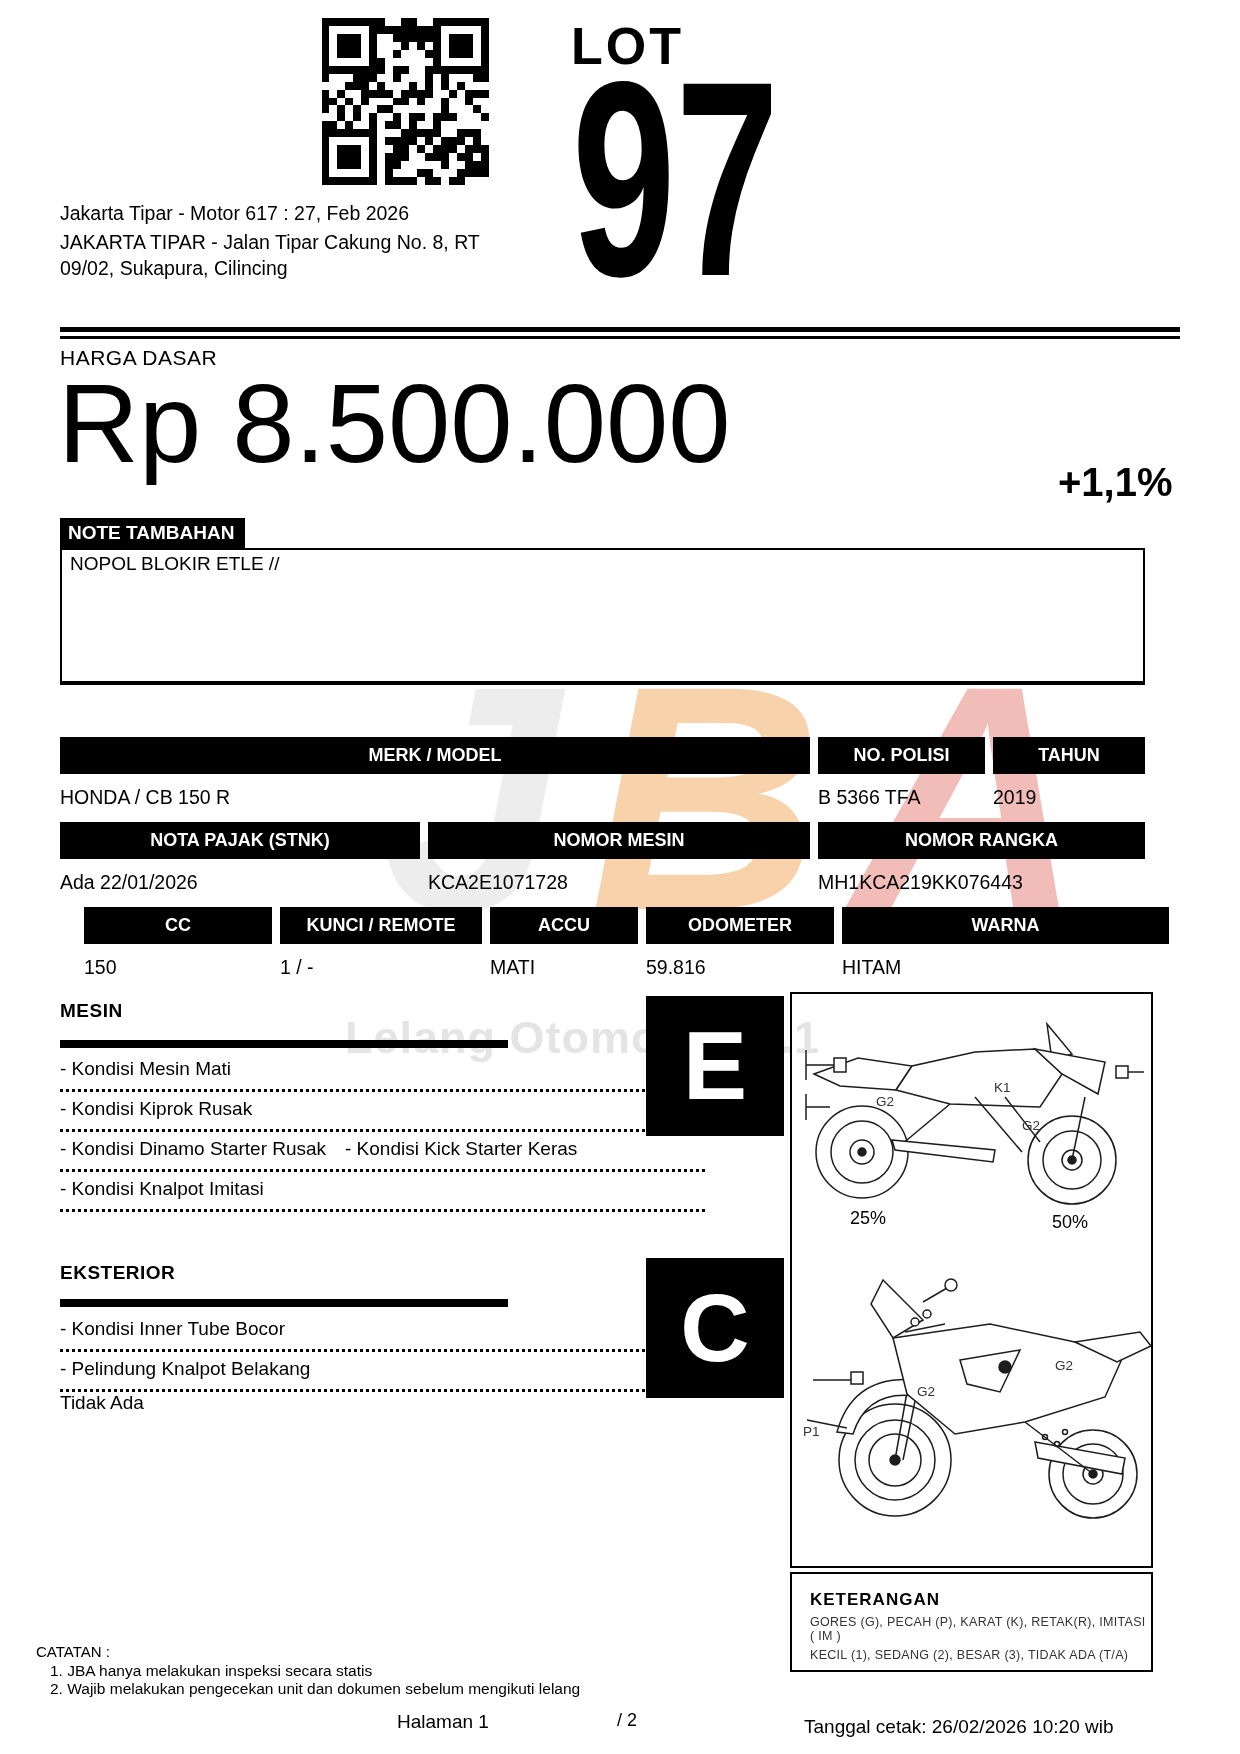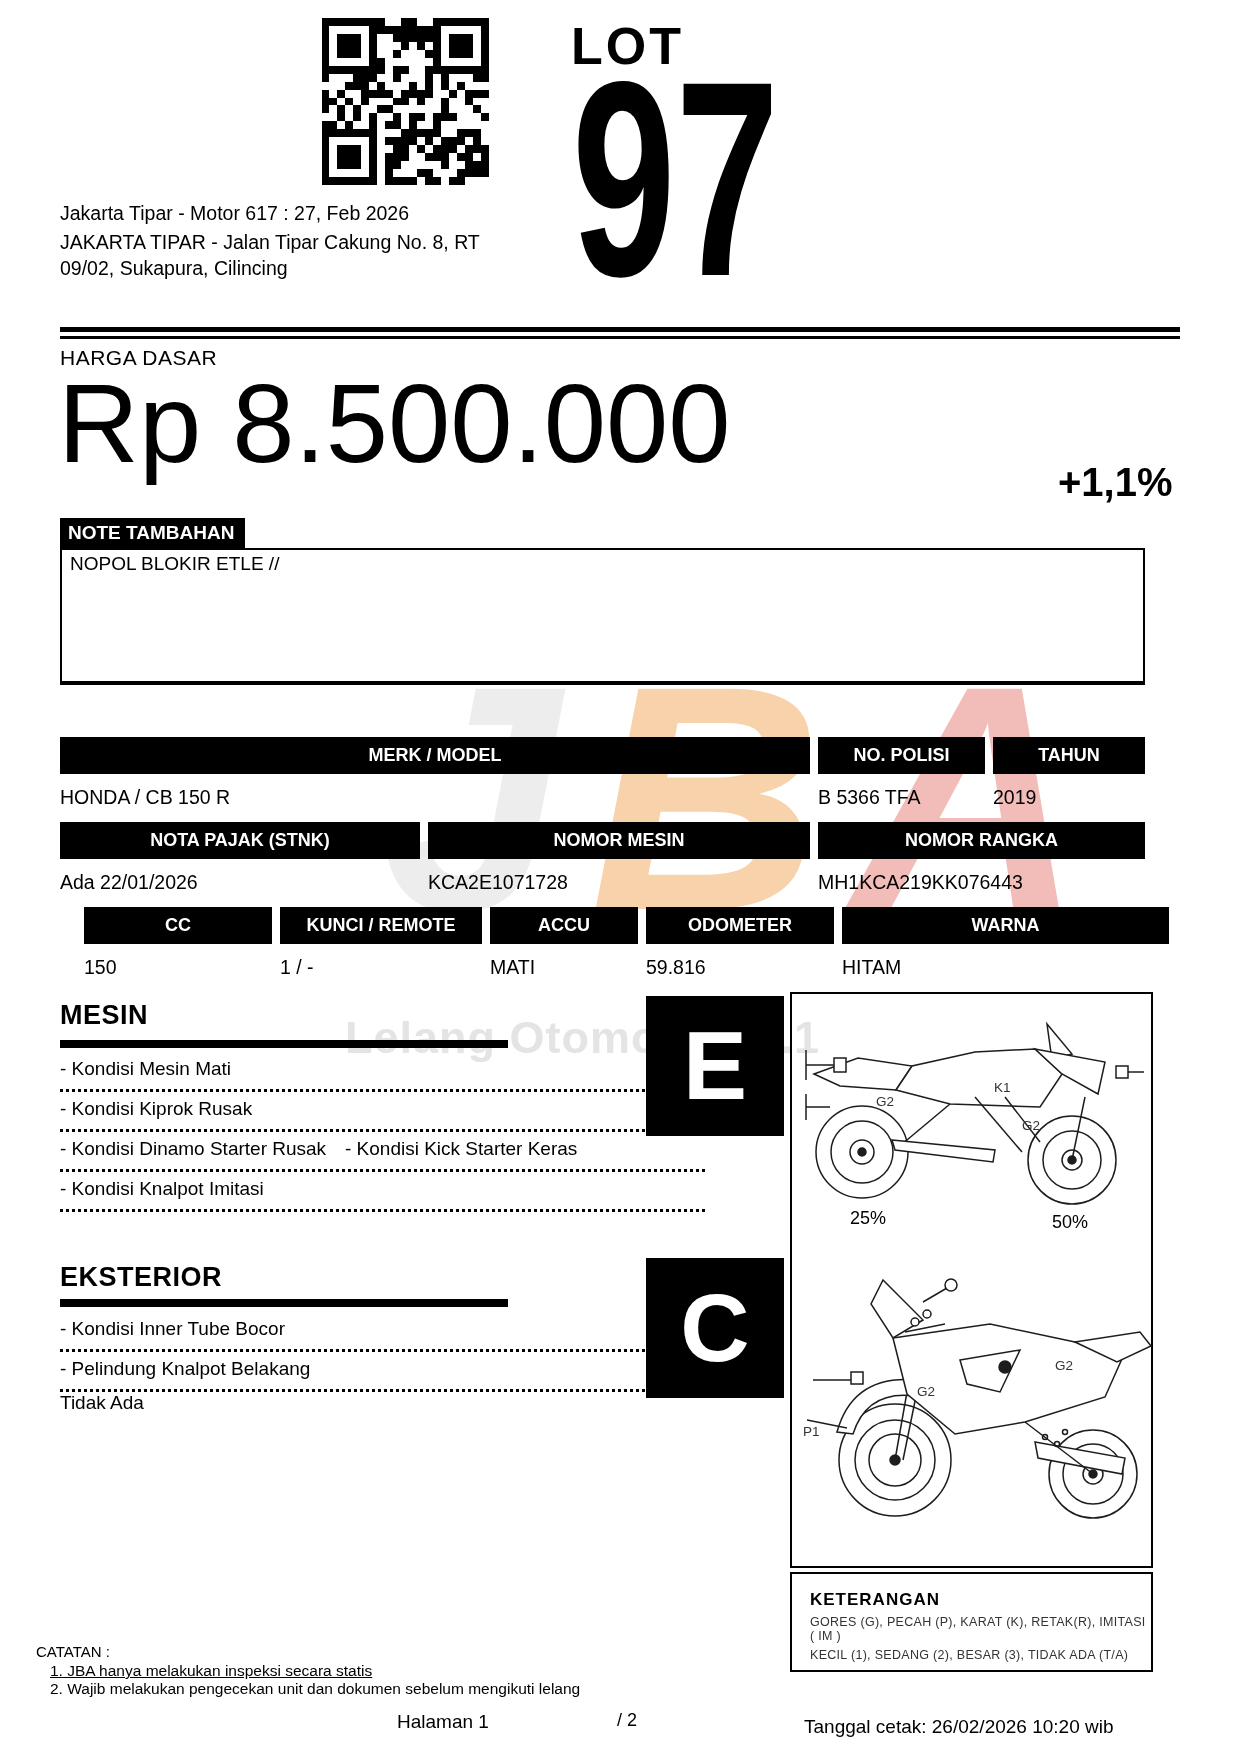--- a/index.html
+++ b/index.html
@@ -41,21 +41,21 @@
   .spec-table{left:60px;top:737px;width:1085px;}
   .grid{display:grid;gap:0 8px;}
   .cols-1{grid-template-columns:750px 167px 152px;}
   .cols-2{grid-template-columns:360px 382px 327px;}
   .cols-3{grid-template-columns:188px 202px 148px 188px 327px;padding-left:24px;}
   .spec-header > div{background:#000;color:#fff;font-weight:bold;font-size:18px;
                      text-align:center;height:37px;line-height:37px;}
   .spec-values > div{font-size:19.5px;height:48px;line-height:46px;}
 
   
-  .sec-title{font-size:27px;font-weight:bold;letter-spacing:0.5px;}
+  .sec-title{font-size:19px;font-weight:bold;letter-spacing:0.5px;}
   .sec-rule{width:448px;height:8px;background:#000;}
   .mesin-title{left:60px;top:1000px;}
   .mesin-rule{left:60px;top:1040px;}
   .mesin-rows{left:60px;top:1052px;width:645px;}
   .eks-title{left:60px;top:1262px;}
   .eks-rule{left:60px;top:1299px;}
   .eks-rows{left:60px;top:1312px;width:645px;}
   .cond-row{height:37px;border-bottom:3px dotted #000;font-size:19px;line-height:34px;
             display:flex;}
   .cond-left{flex:none;width:285px;}
@@ -73,21 +73,21 @@
   .bike2{left:795px;top:1262px;width:358px;height:290px;}
   .bike-label{position:absolute;font-size:13.5px;color:#333;}
   .pct-label{position:absolute;font-size:18px;color:#000;}
   .keterangan-box{left:790px;top:1572px;width:363px;height:100px;border:2px solid #000;
                   box-sizing:border-box;}
   .ket-title{margin:16px 0 0 18px;font-size:17px;font-weight:bold;letter-spacing:1px;}
   .ket-line{margin:5px 0 0 18px;font-size:12.5px;color:#333;letter-spacing:0.3px;}
 
   
   .catatan-label{left:36px;top:1643px;font-size:15px;}
-  .catatan-1{left:50px;top:1662px;font-size:15.5px;text-decoration:underline;}
+  .catatan-1{left:50px;top:1662px;font-size:15.5px;}
   .catatan-2{left:50px;top:1680px;font-size:15.5px;}
   .page-label{left:397px;top:1711px;font-size:19px;}
   .page-total{left:617px;top:1710px;font-size:18px;}
   .print-date{left:804px;top:1716px;font-size:19px;}
 
   .bike-svg{display:block;width:100%;height:100%;}
 </style>
 </head>
 <body>
 

